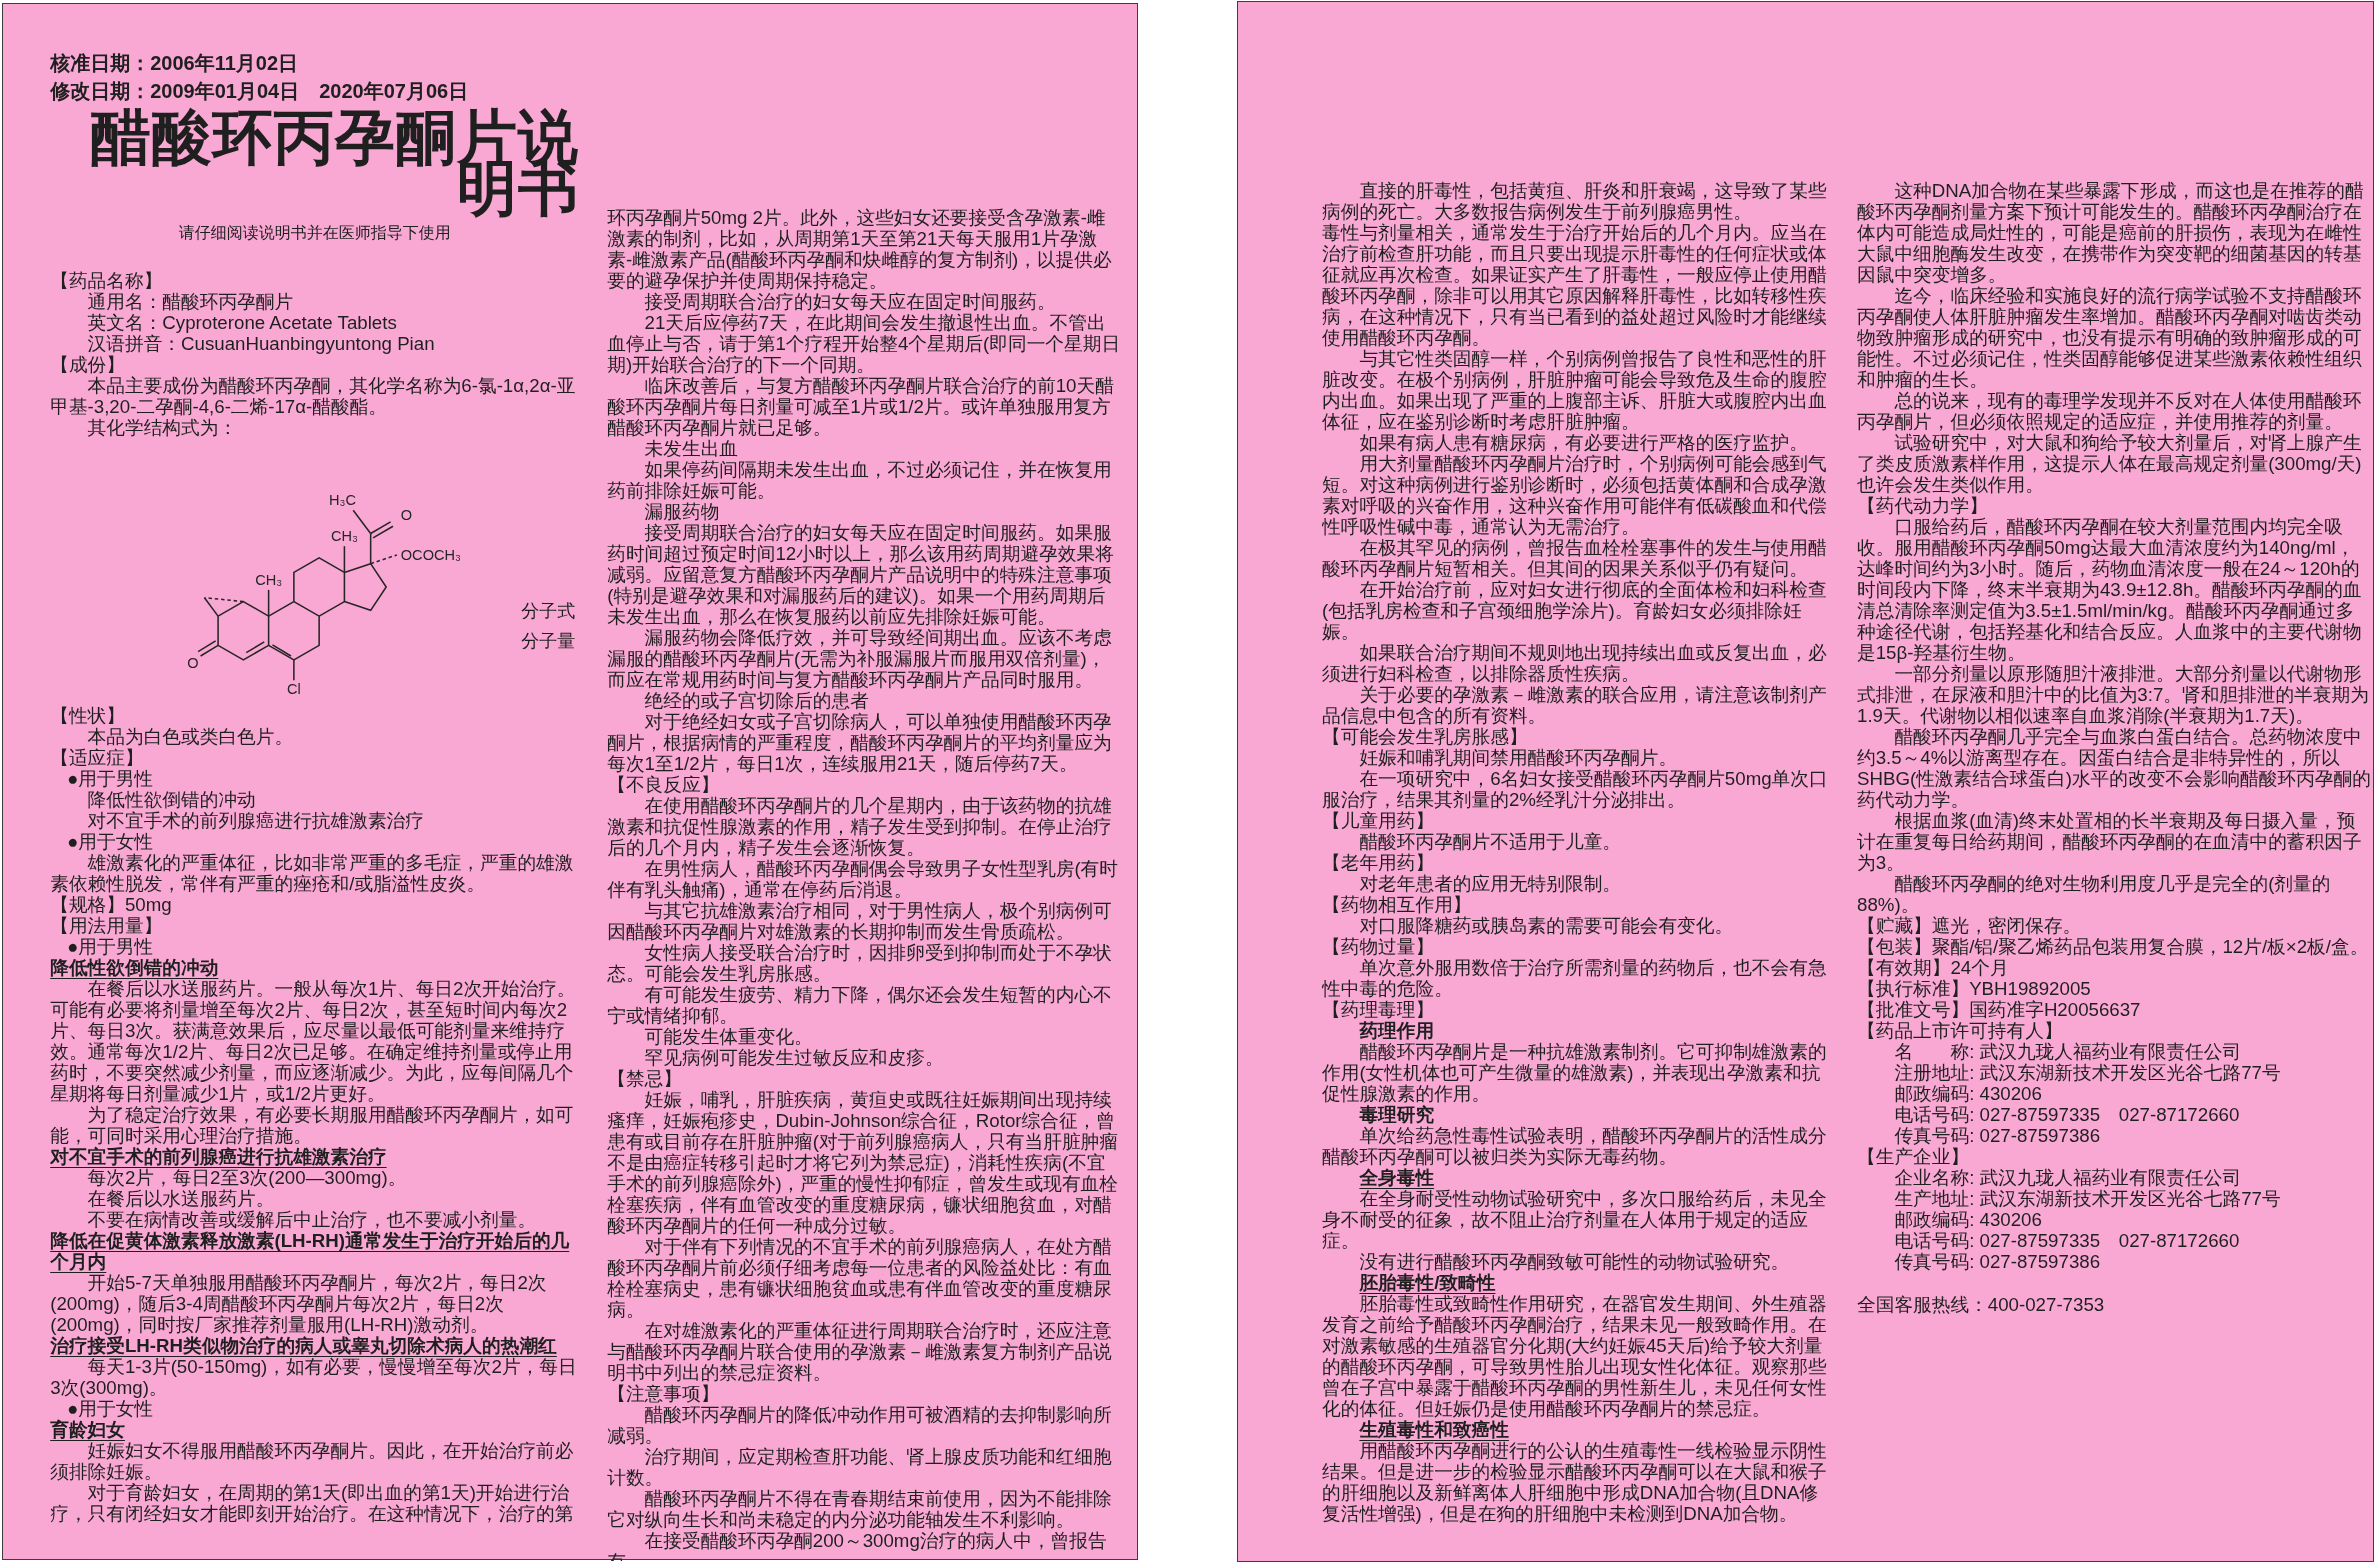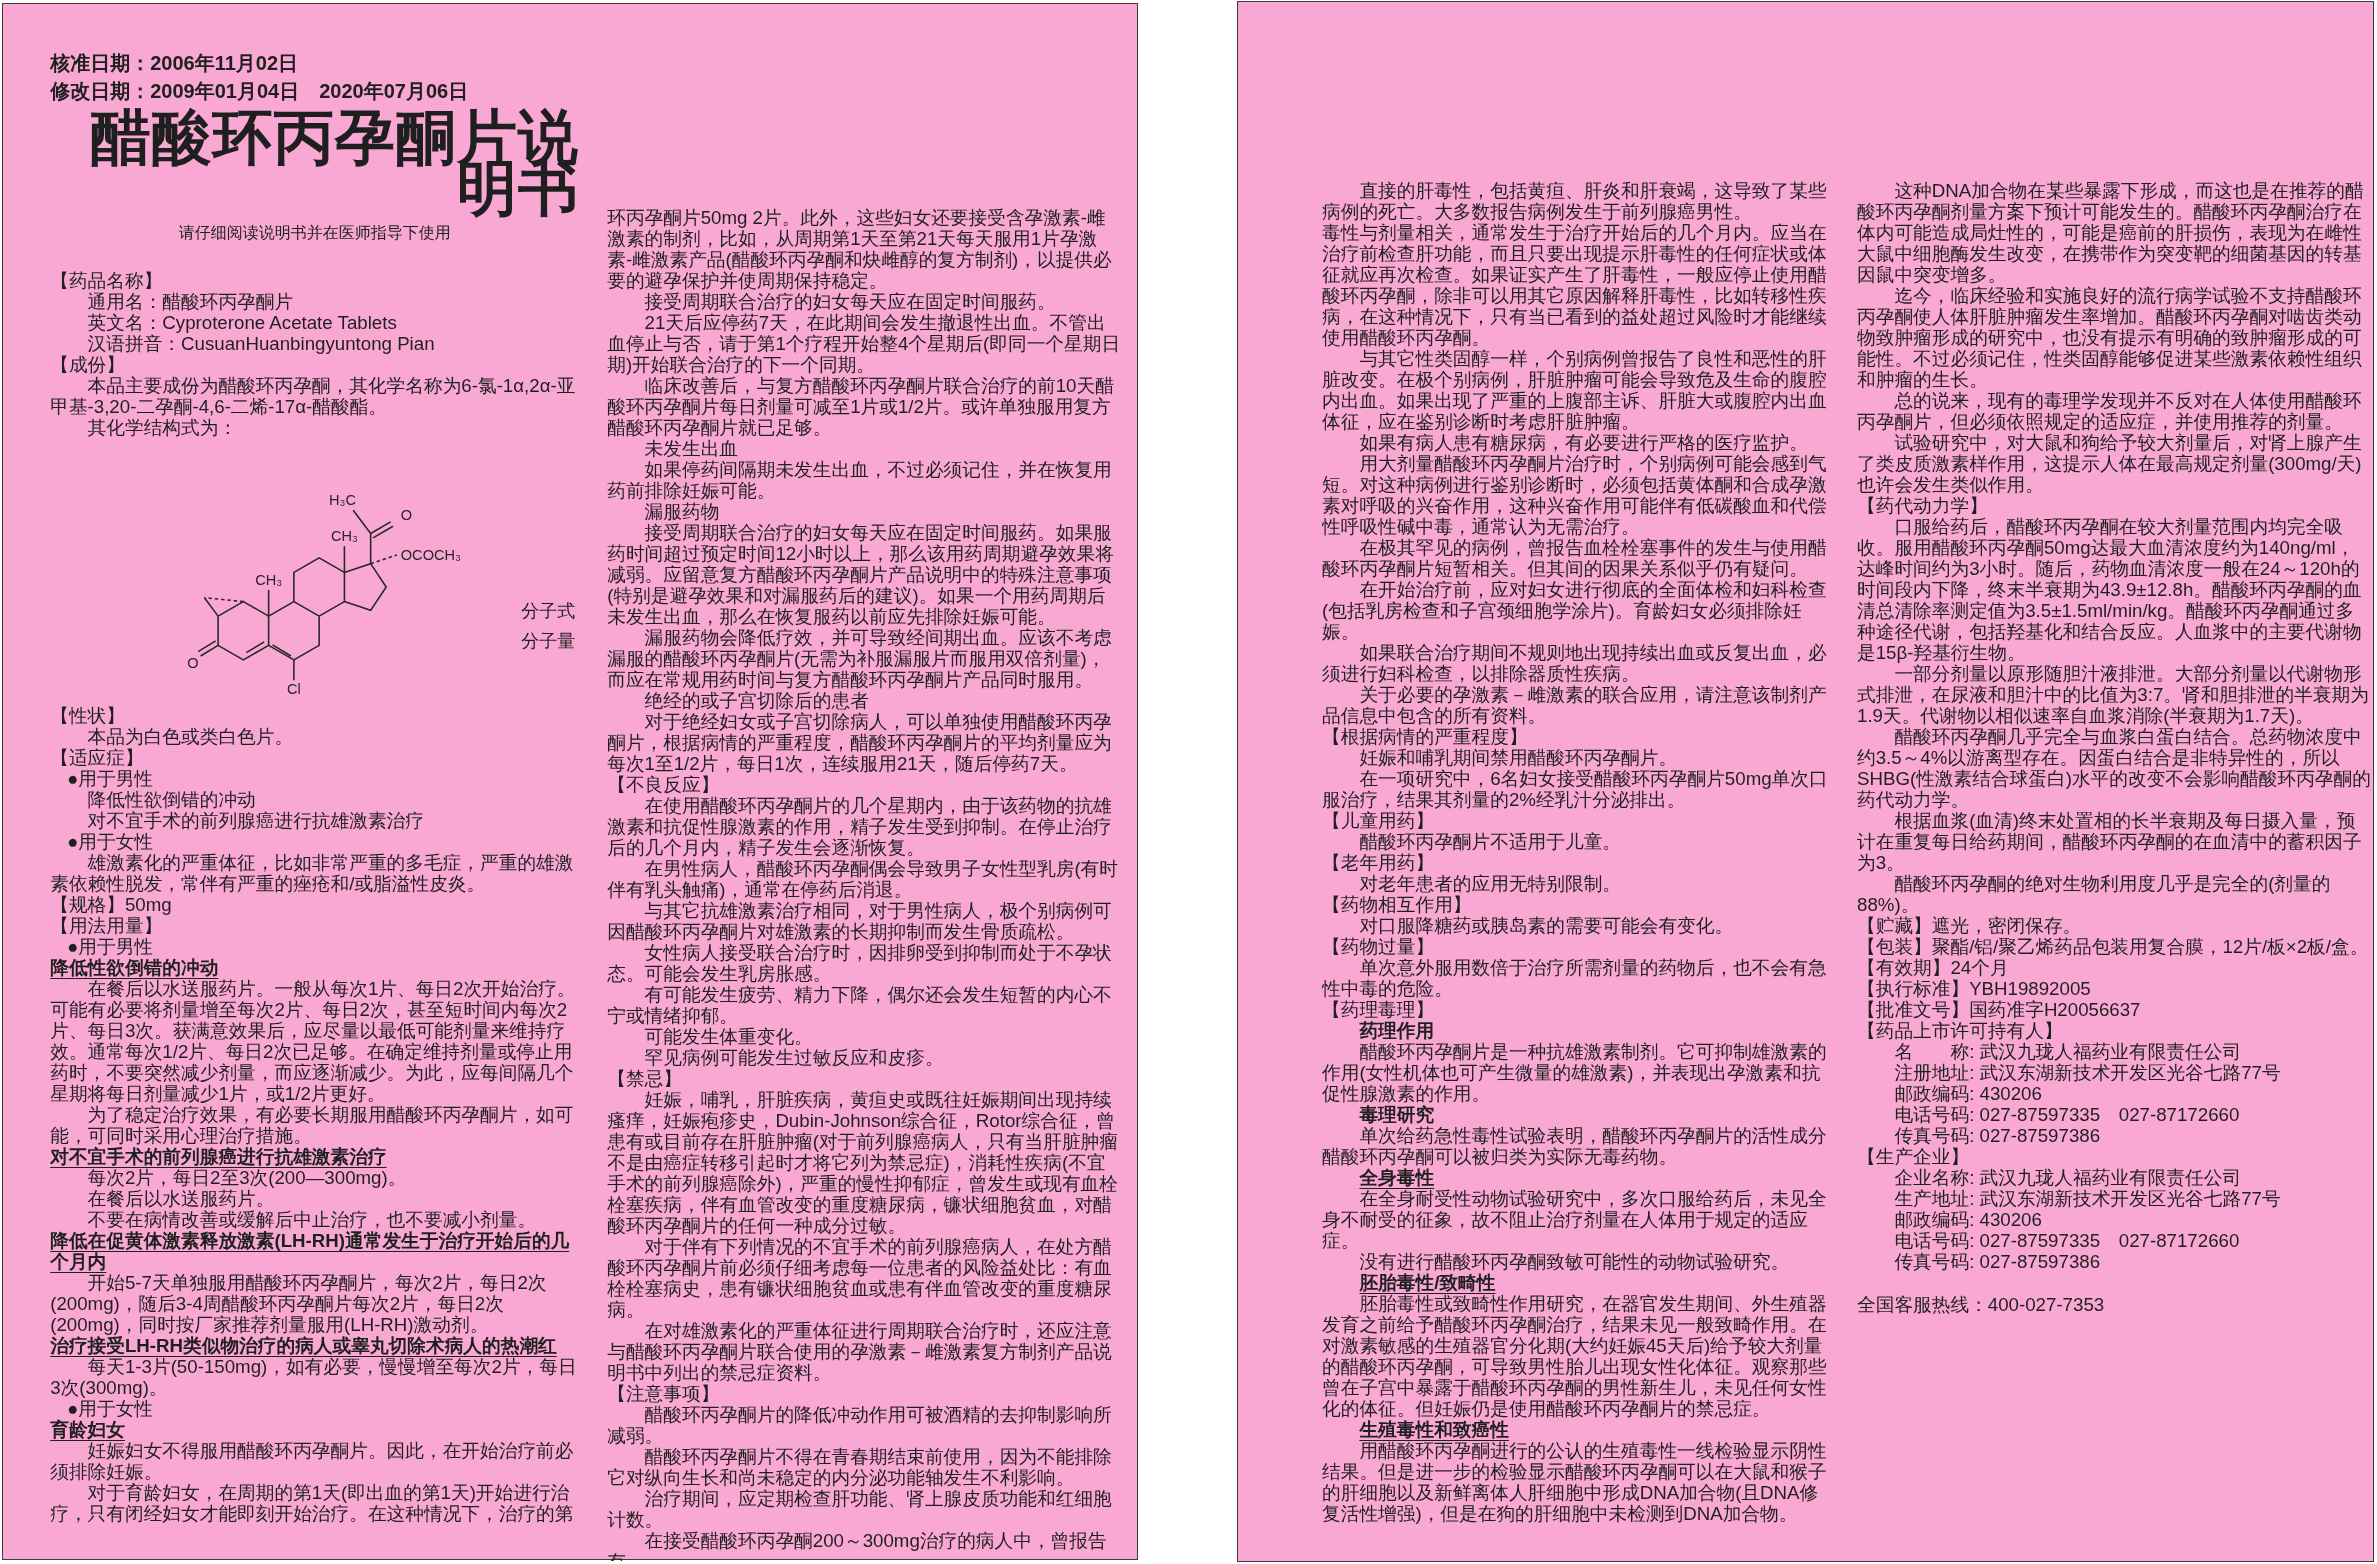--- a/index.html
+++ b/index.html
@@ -171,38 +171,38 @@
       <div class="blk p">女性病人接受联合治疗时，因排卵受到抑制而处于不孕状态。可能会发生乳房胀感。</div>
       <div class="blk p">有可能发生疲劳、精力下降，偶尔还会发生短暂的内心不宁或情绪抑郁。</div>
       <div class="blk p">可能发生体重变化。</div>
       <div class="blk p">罕见病例可能发生过敏反应和皮疹。</div>
       <div class="blk h">【禁忌】</div>
       <div class="blk p">妊娠，哺乳，肝脏疾病，黄疸史或既往妊娠期间出现持续瘙痒，妊娠疱疹史，Dubin-Johnson综合征，Rotor综合征，曾患有或目前存在肝脏肿瘤(对于前列腺癌病人，只有当肝脏肿瘤不是由癌症转移引起时才将它列为禁忌症)，消耗性疾病(不宜手术的前列腺癌除外)，严重的慢性抑郁症，曾发生或现有血栓栓塞疾病，伴有血管改变的重度糖尿病，镰状细胞贫血，对醋酸环丙孕酮片的任何一种成分过敏。</div>
       <div class="blk p">对于伴有下列情况的不宜手术的前列腺癌病人，在处方醋酸环丙孕酮片前必须仔细考虑每一位患者的风险益处比：有血栓栓塞病史，患有镰状细胞贫血或患有伴血管改变的重度糖尿病。</div>
       <div class="blk p">在对雄激素化的严重体征进行周期联合治疗时，还应注意与醋酸环丙孕酮片联合使用的孕激素－雌激素复方制剂产品说明书中列出的禁忌症资料。</div>
       <div class="blk h">【注意事项】</div>
       <div class="blk p">醋酸环丙孕酮片的降低冲动作用可被酒精的去抑制影响所减弱。</div>
+      <div class="blk p">治疗期间，应定期检查肝功能、肾上腺皮质功能和红细胞计数。</div>
       <div class="blk p">醋酸环丙孕酮片不得在青春期结束前使用，因为不能排除它对纵向生长和尚未稳定的内分泌功能轴发生不利影响。</div>
-      <div class="blk p">治疗期间，应定期检查肝功能、肾上腺皮质功能和红细胞计数。</div>
       <div class="blk p">在接受醋酸环丙孕酮200～300mg治疗的病人中，曾报告有</div>
     </div>
 </div>
 
 <div class="page" id="page2">
   <div class="col" id="col3">
       <div class="blk p">直接的肝毒性，包括黄疸、肝炎和肝衰竭，这导致了某些病例的死亡。大多数报告病例发生于前列腺癌男性。</div>
       <div class="blk p0">毒性与剂量相关，通常发生于治疗开始后的几个月内。应当在治疗前检查肝功能，而且只要出现提示肝毒性的任何症状或体征就应再次检查。如果证实产生了肝毒性，一般应停止使用醋酸环丙孕酮，除非可以用其它原因解释肝毒性，比如转移性疾病，在这种情况下，只有当已看到的益处超过风险时才能继续使用醋酸环丙孕酮。</div>
       <div class="blk p">与其它性类固醇一样，个别病例曾报告了良性和恶性的肝脏改变。在极个别病例，肝脏肿瘤可能会导致危及生命的腹腔内出血。如果出现了严重的上腹部主诉、肝脏大或腹腔内出血体征，应在鉴别诊断时考虑肝脏肿瘤。</div>
       <div class="blk p">如果有病人患有糖尿病，有必要进行严格的医疗监护。</div>
       <div class="blk p">用大剂量醋酸环丙孕酮片治疗时，个别病例可能会感到气短。对这种病例进行鉴别诊断时，必须包括黄体酮和合成孕激素对呼吸的兴奋作用，这种兴奋作用可能伴有低碳酸血和代偿性呼吸性碱中毒，通常认为无需治疗。</div>
       <div class="blk p">在极其罕见的病例，曾报告血栓栓塞事件的发生与使用醋酸环丙孕酮片短暂相关。但其间的因果关系似乎仍有疑问。</div>
       <div class="blk p">在开始治疗前，应对妇女进行彻底的全面体检和妇科检查(包括乳房检查和子宫颈细胞学涂片)。育龄妇女必须排除妊娠。</div>
       <div class="blk p">如果联合治疗期间不规则地出现持续出血或反复出血，必须进行妇科检查，以排除器质性疾病。</div>
       <div class="blk p">关于必要的孕激素－雌激素的联合应用，请注意该制剂产品信息中包含的所有资料。</div>
-      <div class="blk h">【根据病情的严重程度】</div>
+      <div class="blk h">【可能会发生乳房胀感】</div>
       <div class="blk p">妊娠和哺乳期间禁用醋酸环丙孕酮片。</div>
       <div class="blk p">在一项研究中，6名妇女接受醋酸环丙孕酮片50mg单次口服治疗，结果其剂量的2%经乳汁分泌排出。</div>
       <div class="blk h">【儿童用药】</div>
       <div class="blk p">醋酸环丙孕酮片不适用于儿童。</div>
       <div class="blk h">【老年用药】</div>
       <div class="blk p">对老年患者的应用无特别限制。</div>
       <div class="blk h">【药物相互作用】</div>
       <div class="blk p">对口服降糖药或胰岛素的需要可能会有变化。</div>
       <div class="blk h">【药物过量】</div>
       <div class="blk p">单次意外服用数倍于治疗所需剂量的药物后，也不会有急性中毒的危险。</div>

